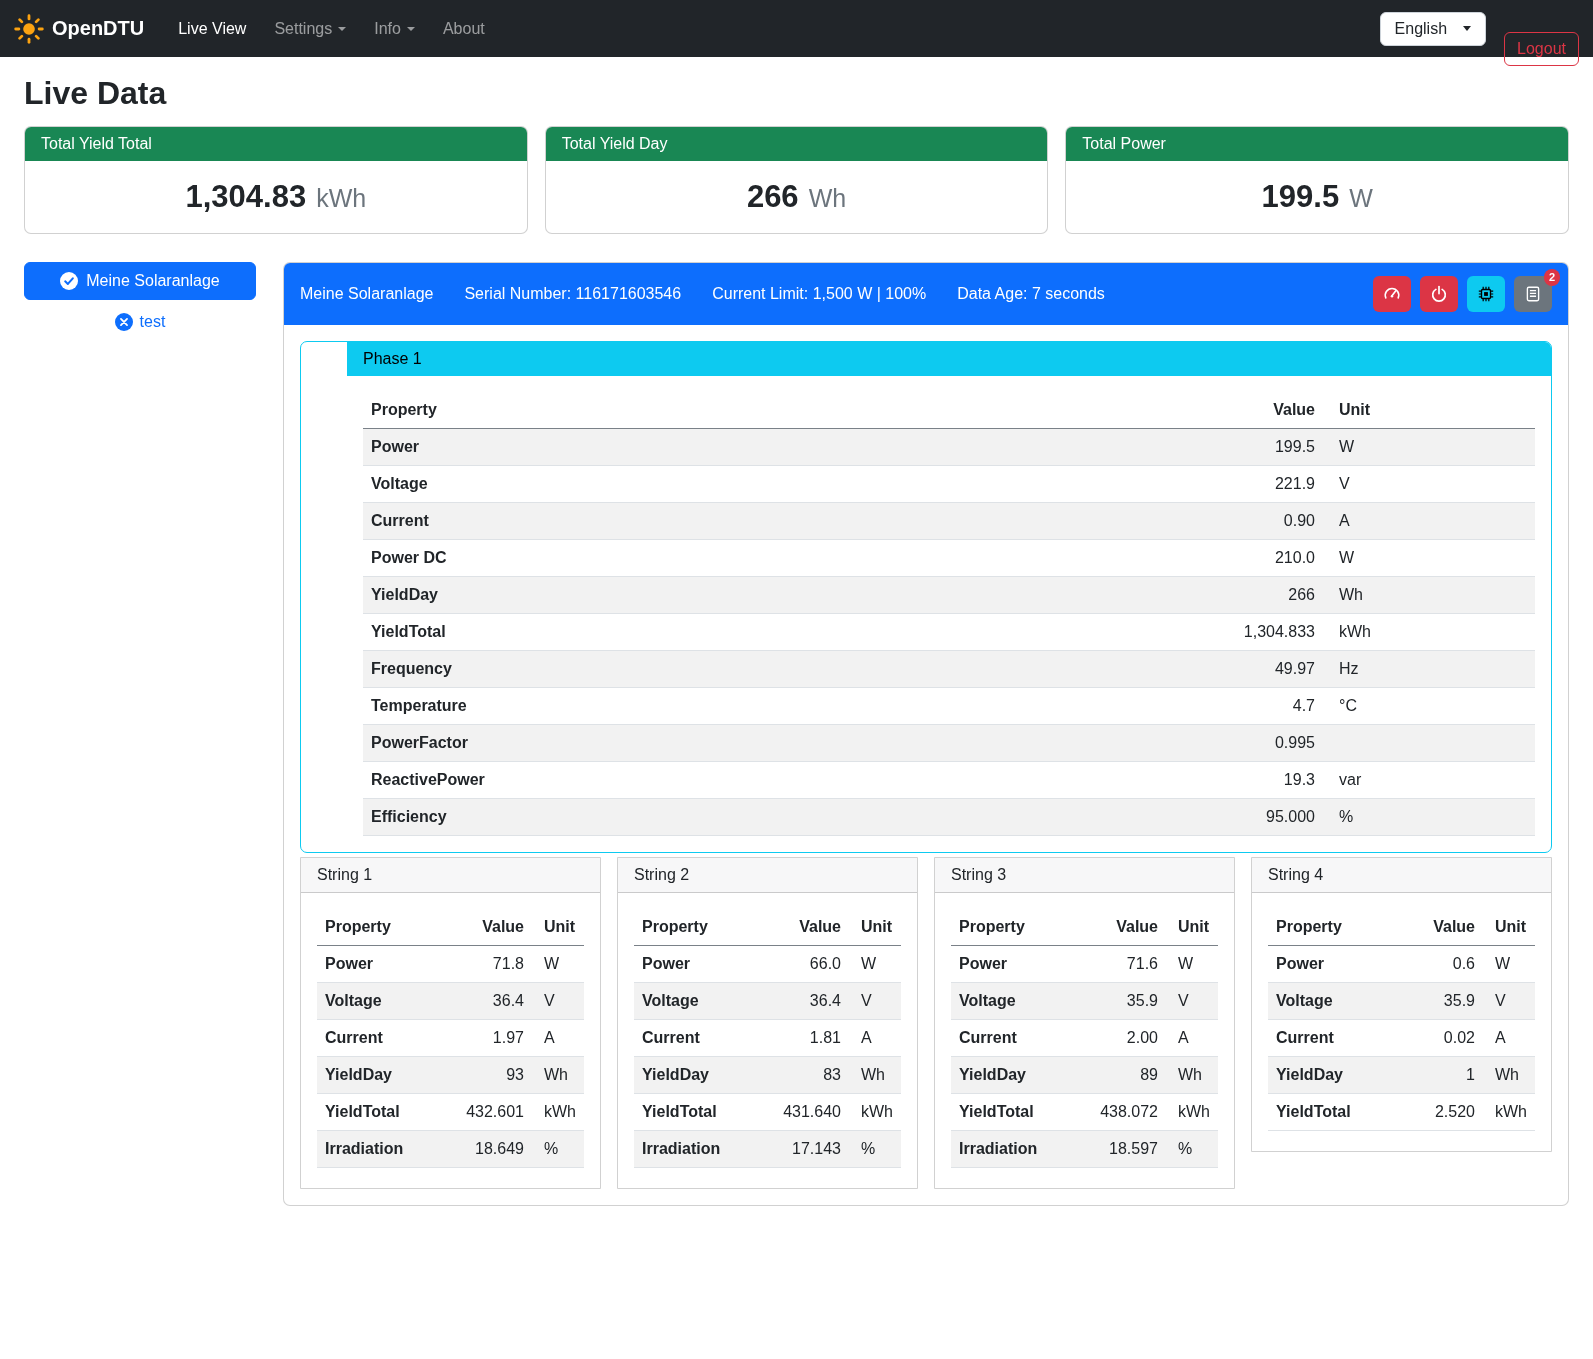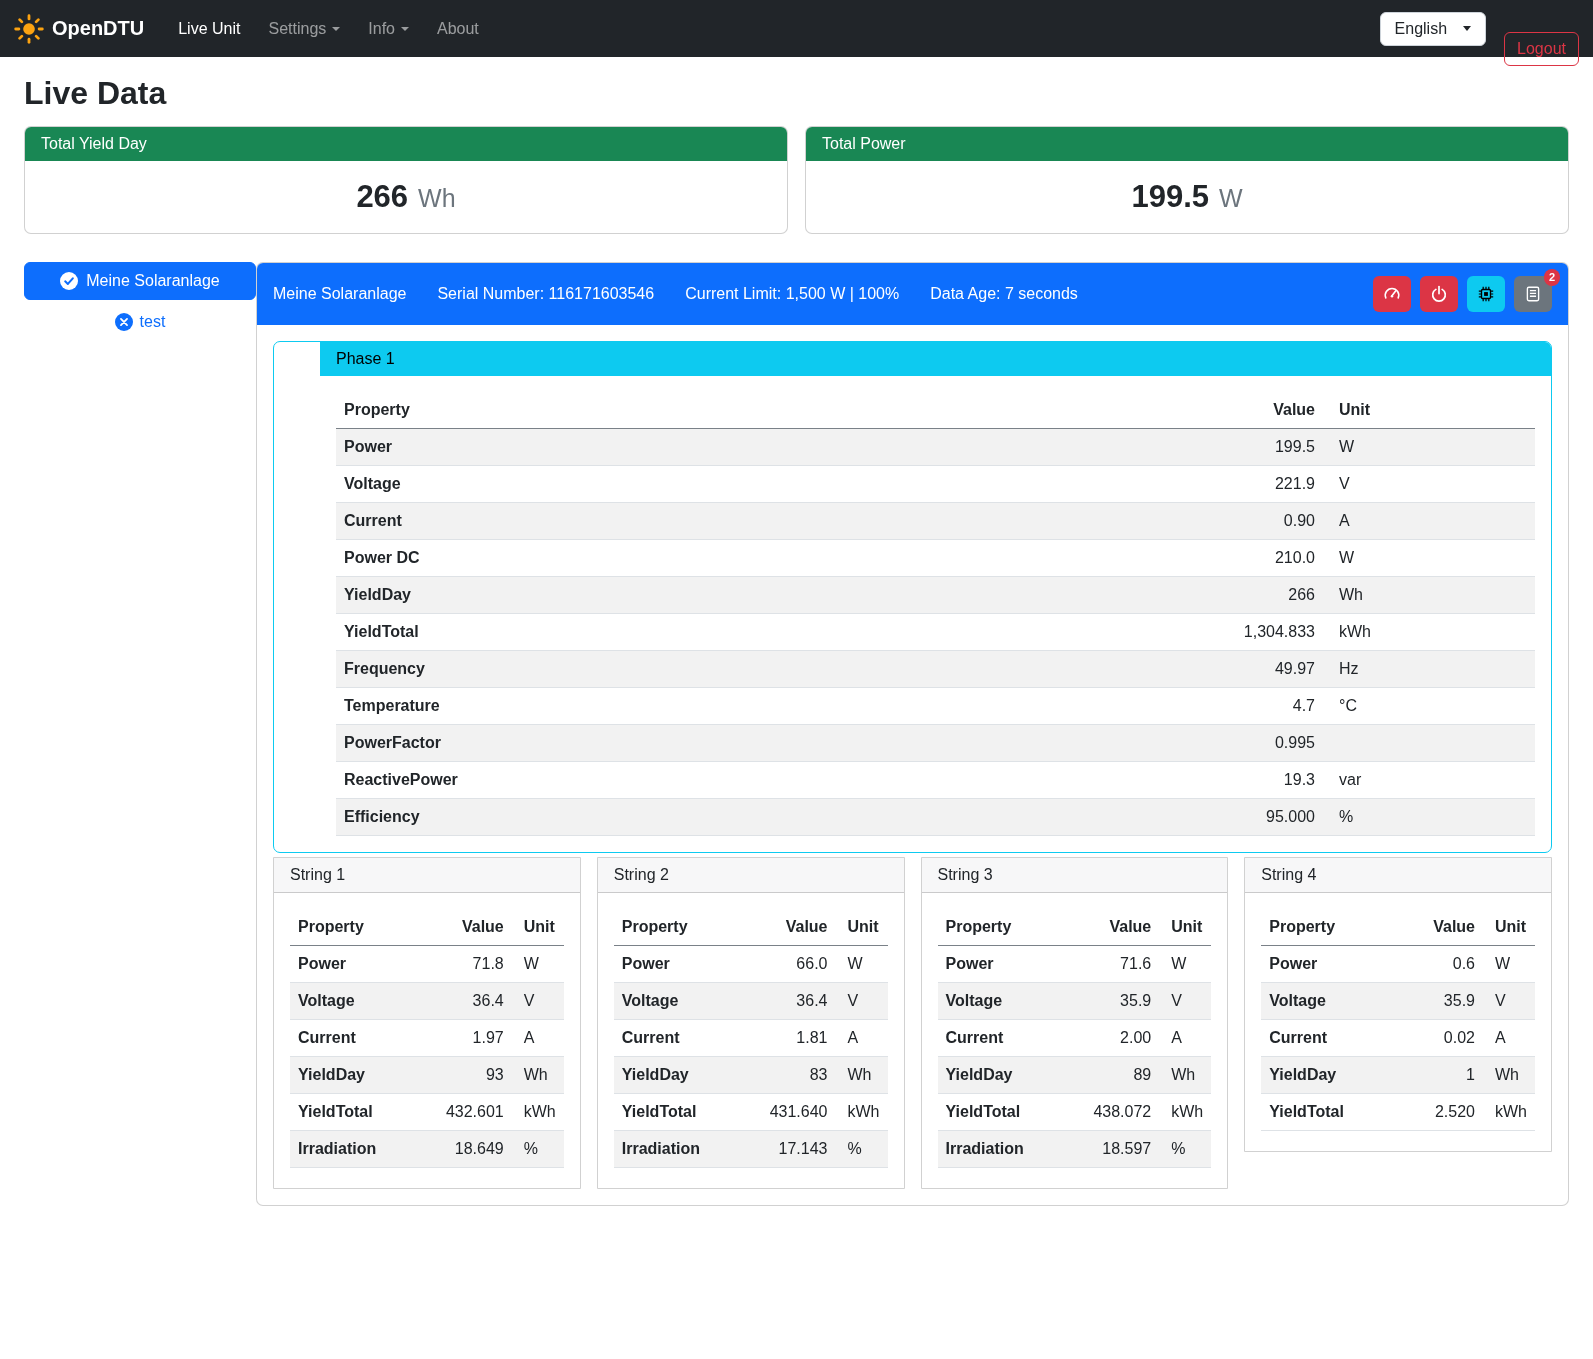--- a/index.html
+++ b/index.html
@@ -68,21 +68,21 @@
     background: #198754; color: #fff; padding: 8px 16px; font-size: 16px;
   }
   .summary-card .card-body {
     padding: 18px 16px; text-align: center;
     display: flex; justify-content: center; align-items: baseline; gap: 10px;
   }
   .summary-value { font-size: 31px; font-weight: 600; color: #212529; }
   .summary-unit { font-size: 25px; color: #6c757d; }
 
   
-  .content-row { display: flex; margin-top: 28px; align-items: flex-start; padding-bottom: 28px; }
+  .content-row { display: flex; gap: 27px; margin-top: 28px; align-items: flex-start; padding-bottom: 28px; }
   .inverter-col { width: 232px; flex: none; }
   .inverter-select-btn {
     width: 100%; background: #0d6efd; border: 1px solid #0d6efd; color: #fff;
     border-radius: 6px; height: 38px; display: flex; align-items: center;
     justify-content: center; gap: 8px; font-size: 16px; cursor: pointer;
     font-family: inherit;
   }
   .inverter-alt {
     margin-top: 13px; display: flex; align-items: center; justify-content: center;
     gap: 7px; color: #0d6efd; font-size: 16px; cursor: pointer;
@@ -161,21 +161,21 @@
             <line x1="11.8" y1="11.8" x2="13" y2="13"></line>
           <line x1="3" y1="13" x2="4.2" y2="11.8"></line>
             <line x1="11.8" y1="4.2" x2="13" y2="3"></line>
         </g>
       </svg>
     </span>
     <span>OpenDTU</span>
   </div>
   <div class="nav-links">
     <div class="nav-link active">
-      <span>Live Unit</span>
+      <span>Live View</span>
     </div>
     <div class="nav-link">
       <span>Settings</span>
       <span class="caret"></span>
     </div>
     <div class="nav-link">
       <span>Info</span>
       <span class="caret"></span>
     </div>
     <div class="nav-link">
@@ -188,20 +188,27 @@
       <span class="select-caret"></span>
     </div>
     <button class="logout-btn">Logout</button>
   </div>
 </nav>
 
 <div class="container">
   <h1 class="page-title">Live Data</h1>
 
   <div class="summary-row">
+    <div class="summary-card">
+      <div class="card-head">Total Yield Total</div>
+      <div class="card-body">
+        <span class="summary-value">1,304.83</span>
+        <span class="summary-unit">kWh</span>
+      </div>
+    </div>
     <div class="summary-card">
       <div class="card-head">Total Yield Day</div>
       <div class="card-body">
         <span class="summary-value">266</span>
         <span class="summary-unit">Wh</span>
       </div>
     </div>
     <div class="summary-card">
       <div class="card-head">Total Power</div>
       <div class="card-body">

